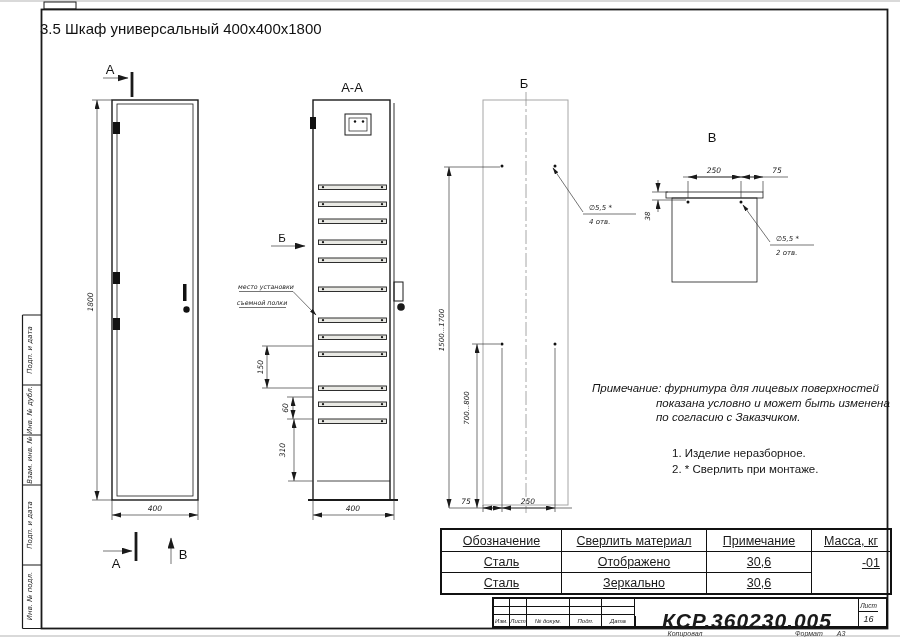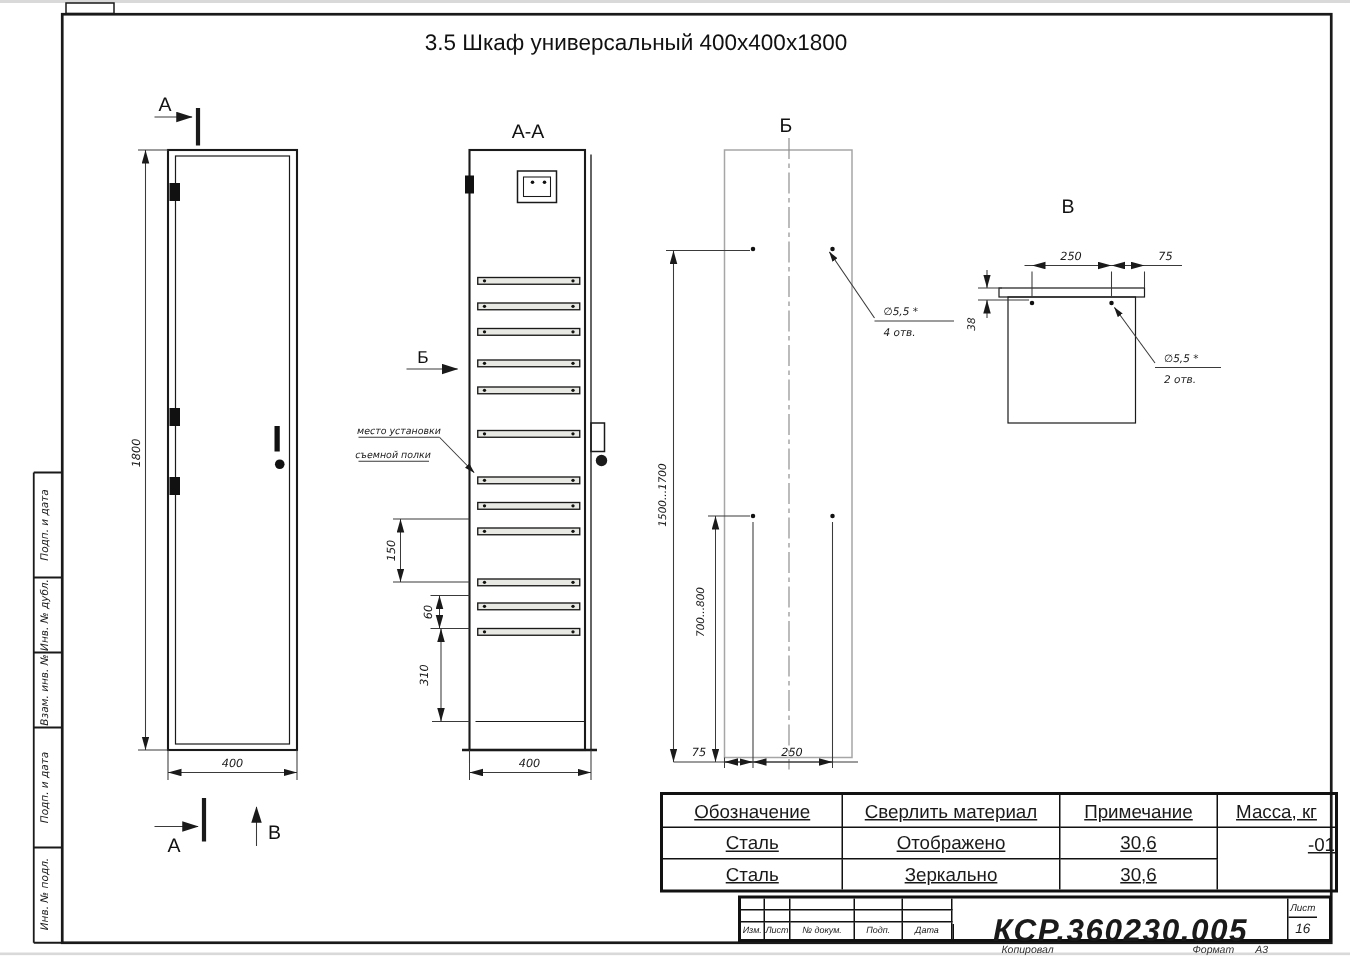--- a/index.html
+++ b/index.html
@@ -1,34 +1,34 @@
 <!DOCTYPE html>
 <html><head>
 <meta charset="utf-8">
 <style>
   html,body{margin:0;padding:0;background:#fff;}
   .page{position:relative;width:900px;height:637px;background:#fff;overflow:hidden;
         font-family:"Liberation Sans",sans-serif;color:#1a1a1a;}
   .edge{position:absolute;left:0;width:100%;height:2px;background:#d9d9d9;}
   svg{position:absolute;left:0;top:0;}
   .abs{position:absolute;}
-  .sheet-title{left:40px;top:20px;width:692px;text-align:center;font-size:15px;color:#111;padding-left:38px;}
+  .sheet-title{left:40px;top:20px;width:692px;font-size:15px;color:#111;}
   
   .remark{left:592px;top:381px;width:300px;font-style:italic;font-size:11.5px;line-height:14.5px;color:#151515;}
   .remark .ind{margin-left:64px;}
   .note-items{left:672px;top:446px;font-size:11.5px;line-height:15.5px;color:#151515;}
   
   .spec{left:440px;top:528px;width:448px;display:grid;
         grid-template-columns:120px 145px 105px 78px;grid-template-rows:22px 21px 20px;
         border:2px solid #111;font-size:12.5px;}
   .spec>div{border-right:1px solid #111;border-bottom:1px solid #111;
             display:flex;align-items:center;justify-content:center;white-space:nowrap;text-decoration:underline;}
   .spec>div:nth-child(4n){border-right:none;}
   .spec>div:nth-last-child(-n+4){border-bottom:none;}
-  .spec .r{justify-content:flex-end;}
+  .spec .r{justify-content:flex-end;padding-right:10px;}
   
   .tblock{left:492px;top:597px;width:396px;height:31px;display:flex;border:2px solid #111;box-sizing:border-box;}
   .tb-grid{width:141px;display:grid;grid-template-columns:16px 17px 43px 32px 33px;
            grid-template-rows:8px 8px 11px;}
   .tb-grid>div{border-right:1px solid #111;border-bottom:1px solid #111;
            display:flex;align-items:center;justify-content:center;
            font-size:6px;font-style:italic;overflow:hidden;white-space:nowrap;}
   .tb-grid>div:nth-child(5n){border-right:1px solid #111;}
   .tb-grid>div:nth-last-child(-n+5){border-bottom:none;}
   .tb-doc{width:222px;border-left:1px solid #111;display:flex;align-items:center;justify-content:center;
@@ -294,21 +294,30 @@
         <line class="thin" x1="770" y1="242" x2="743" y2="205" marker-end="url(#mc)"></line>
         <path class="thin" stroke-width="0.6" d="M770,245 H814"></path>
         <text class="dims" x="776" y="241">∅5,5 *</text>
         <text class="dims" x="776" y="255">2 отв.</text>
       </g>
     </g>
   </svg>
 
   <div class="abs sheet-title">3.5 Шкаф универсальный 400х400х1800</div>
 
-
+  <div class="abs remark">
+    <div>Примечание: фурнитура для лицевых поверхностей</div>
+    <div class="ind">показана условно и может быть изменена</div>
+    <div class="ind">по согласию с Заказчиком.</div>
+  </div>
+
+  <div class="abs note-items">
+    <div>1. Изделие неразборное.</div>
+    <div>2. * Сверлить при монтаже.</div>
+  </div>
 
   <div class="abs spec">
     <div>Обозначение</div>
     <div>Сверлить материал</div>
     <div>Примечание</div>
     <div>Масса, кг</div>
     <div>Сталь</div>
     <div>Отображено</div>
     <div>30,6</div>
     <div class="r">-01</div>

